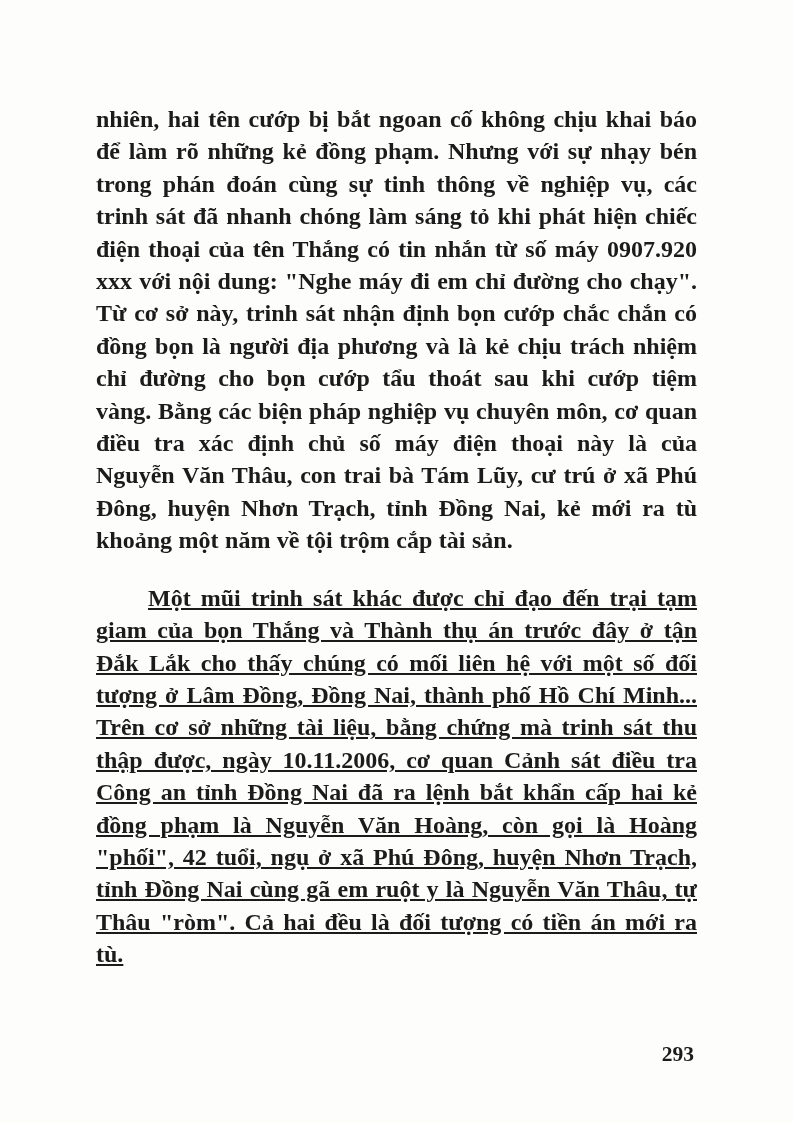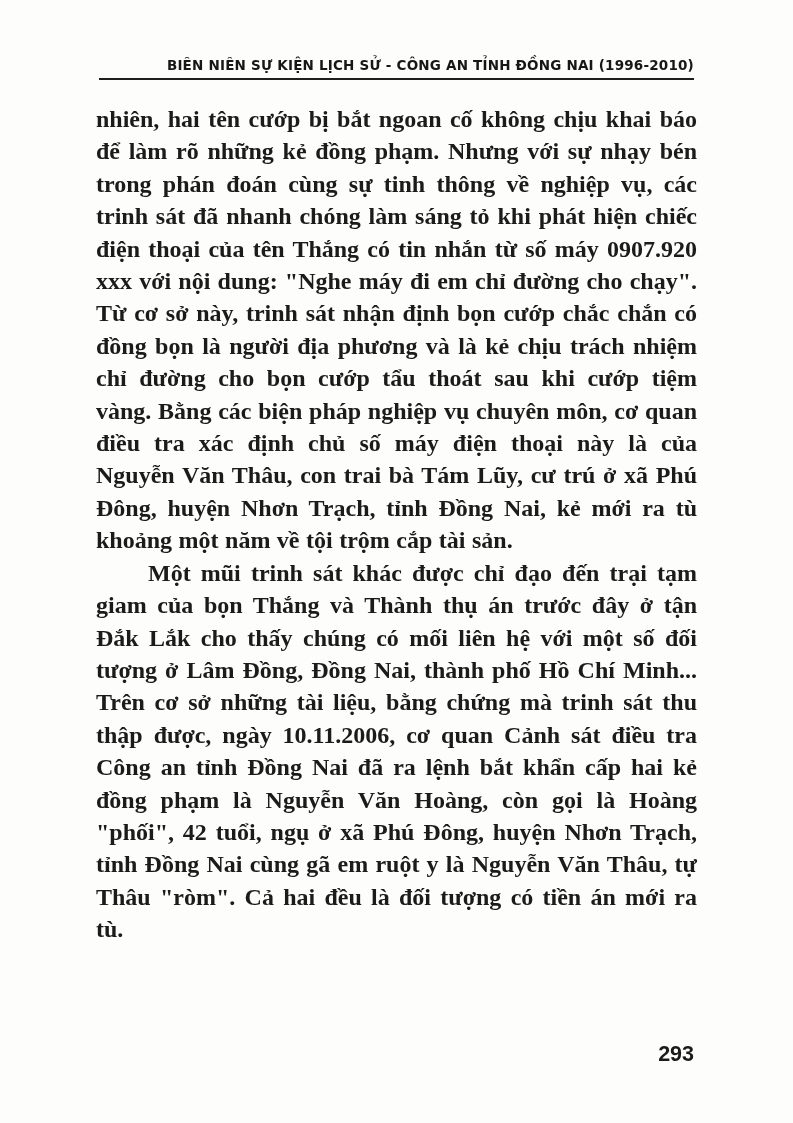--- a/index.html
+++ b/index.html
@@ -40,40 +40,36 @@
       position: absolute;
       top: 103px; left: 96px;
       width: 601px;
       font-size: 24px;
       line-height: 32.4px;
       font-weight: 600;
       text-align: justify;
       word-spacing: 0.5px;
     }
     .para { margin: 0; }
-    .para + .para { margin-top: 0; }
+    .para + .para { margin-top: 25px; text-decoration: underline; }
     .para.indented { text-indent: 52px; }
     .page-number {
       position: absolute;
       right: 99px; bottom: 56px;
       font-size: 21.5px;
       font-weight: 600;
       color: #1b1b1b;
-      font-family: Liberation Sans, sans-serif;
+      font-family: Liberation Serif, serif;
     }
   </style>
 </head>
 <body>
 
 <div class="sheet">
 
-  <div class="running-head">
-    <span class="title">BIÊN NIÊN SỰ KIỆN LỊCH SỬ - CÔNG AN TỈNH ĐỒNG NAI (1996-2010)</span>
-    <div class="rule"></div>
-  </div>
 
   <div class="body-text">
     <p class="para">nhiên, hai tên cướp bị bắt ngoan cố không chịu khai báo để làm rõ những kẻ đồng phạm. Nhưng với sự nhạy bén trong phán đoán cùng sự tinh thông về nghiệp vụ, các trinh sát đã nhanh chóng làm sáng tỏ khi phát hiện chiếc điện thoại của tên Thắng có tin nhắn từ số máy 0907.920 xxx với nội dung: "Nghe máy đi em chỉ đường cho chạy". Từ cơ sở này, trinh sát nhận định bọn cướp chắc chắn có đồng bọn là người địa phương và là kẻ chịu trách nhiệm chỉ đường cho bọn cướp tẩu thoát sau khi cướp tiệm vàng. Bằng các biện pháp nghiệp vụ chuyên môn, cơ quan điều tra xác định chủ số máy điện thoại này là của Nguyễn Văn Thâu, con trai bà Tám Lũy, cư trú ở xã Phú Đông, huyện Nhơn Trạch, tỉnh Đồng Nai, kẻ mới ra tù khoảng một năm về tội trộm cắp tài sản.</p>
     <p class="para indented">Một mũi trinh sát khác được chỉ đạo đến trại tạm giam của bọn Thắng và Thành thụ án trước đây ở tận Đắk Lắk cho thấy chúng có mối liên hệ với một số đối tượng ở Lâm Đồng, Đồng Nai, thành phố Hồ Chí Minh... Trên cơ sở những tài liệu, bằng chứng mà trinh sát thu thập được, ngày 10.11.2006, cơ quan Cảnh sát điều tra Công an tỉnh Đồng Nai đã ra lệnh bắt khẩn cấp hai kẻ đồng phạm là Nguyễn Văn Hoàng, còn gọi là Hoàng "phối", 42 tuổi, ngụ ở xã Phú Đông, huyện Nhơn Trạch, tỉnh Đồng Nai cùng gã em ruột y là Nguyễn Văn Thâu, tự Thâu "ròm". Cả hai đều là đối tượng có tiền án mới ra tù.</p>
   </div>
 
   <div class="page-number">293</div>
 
 </div>
 

